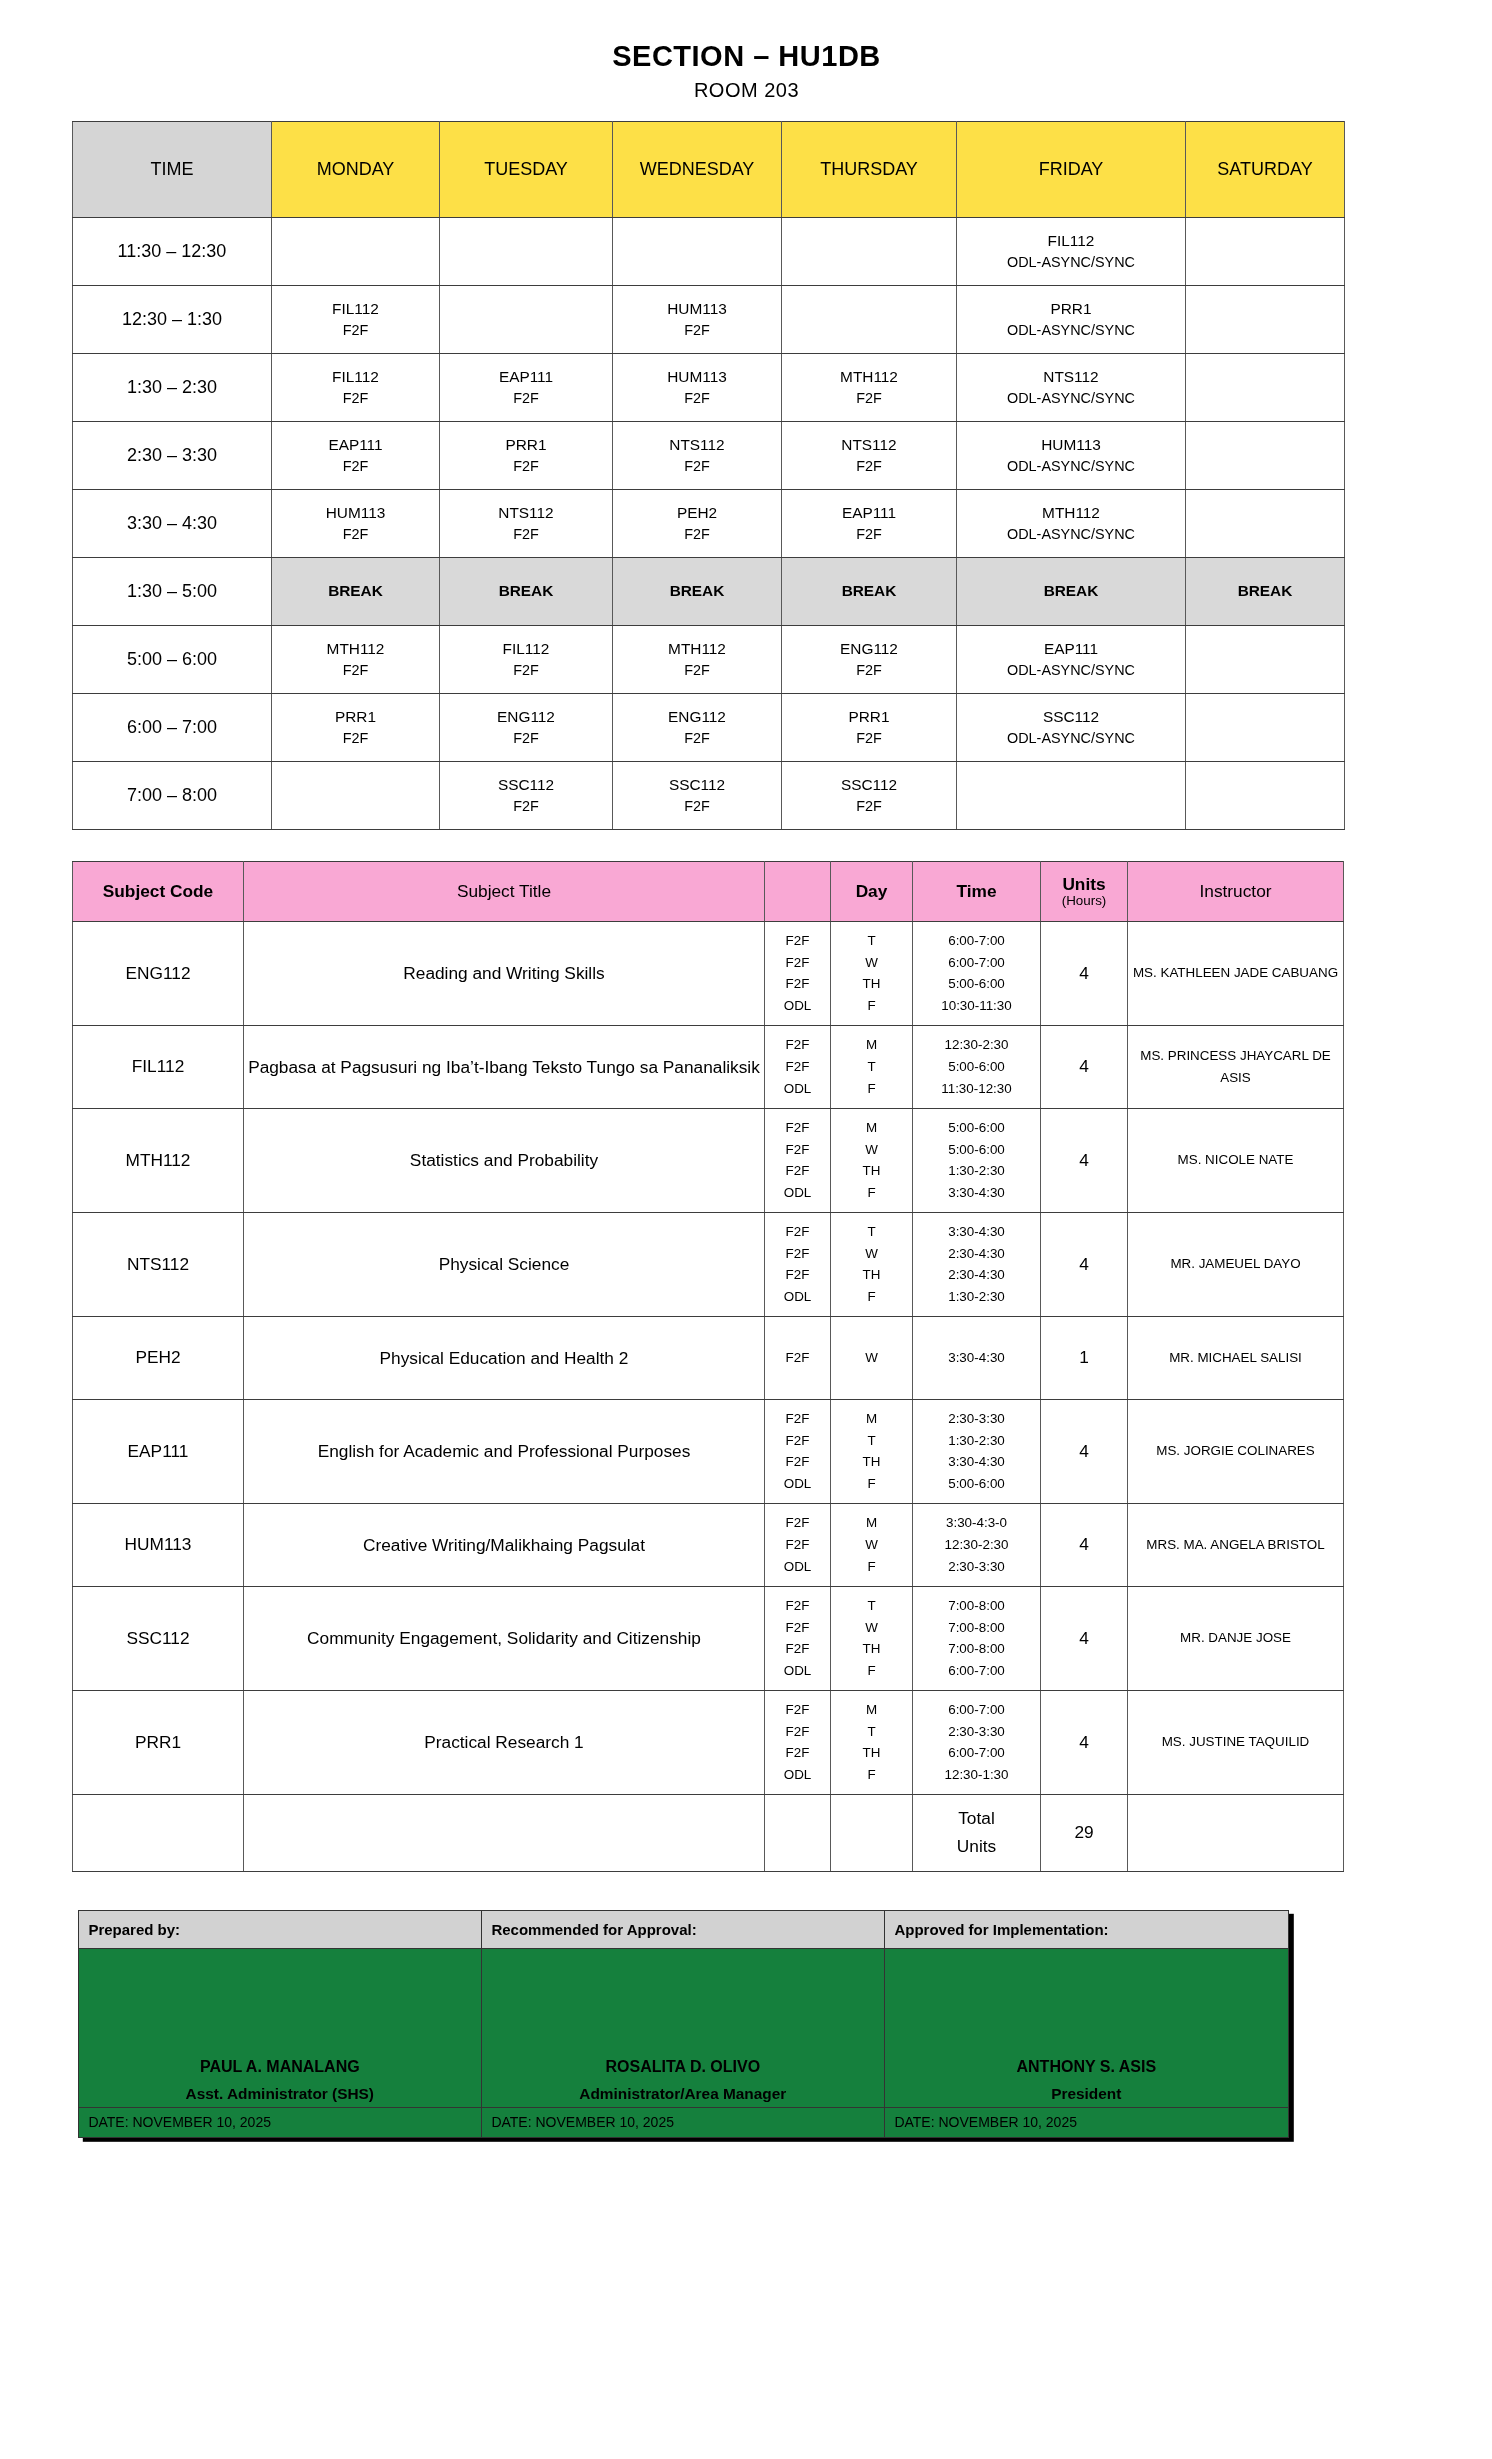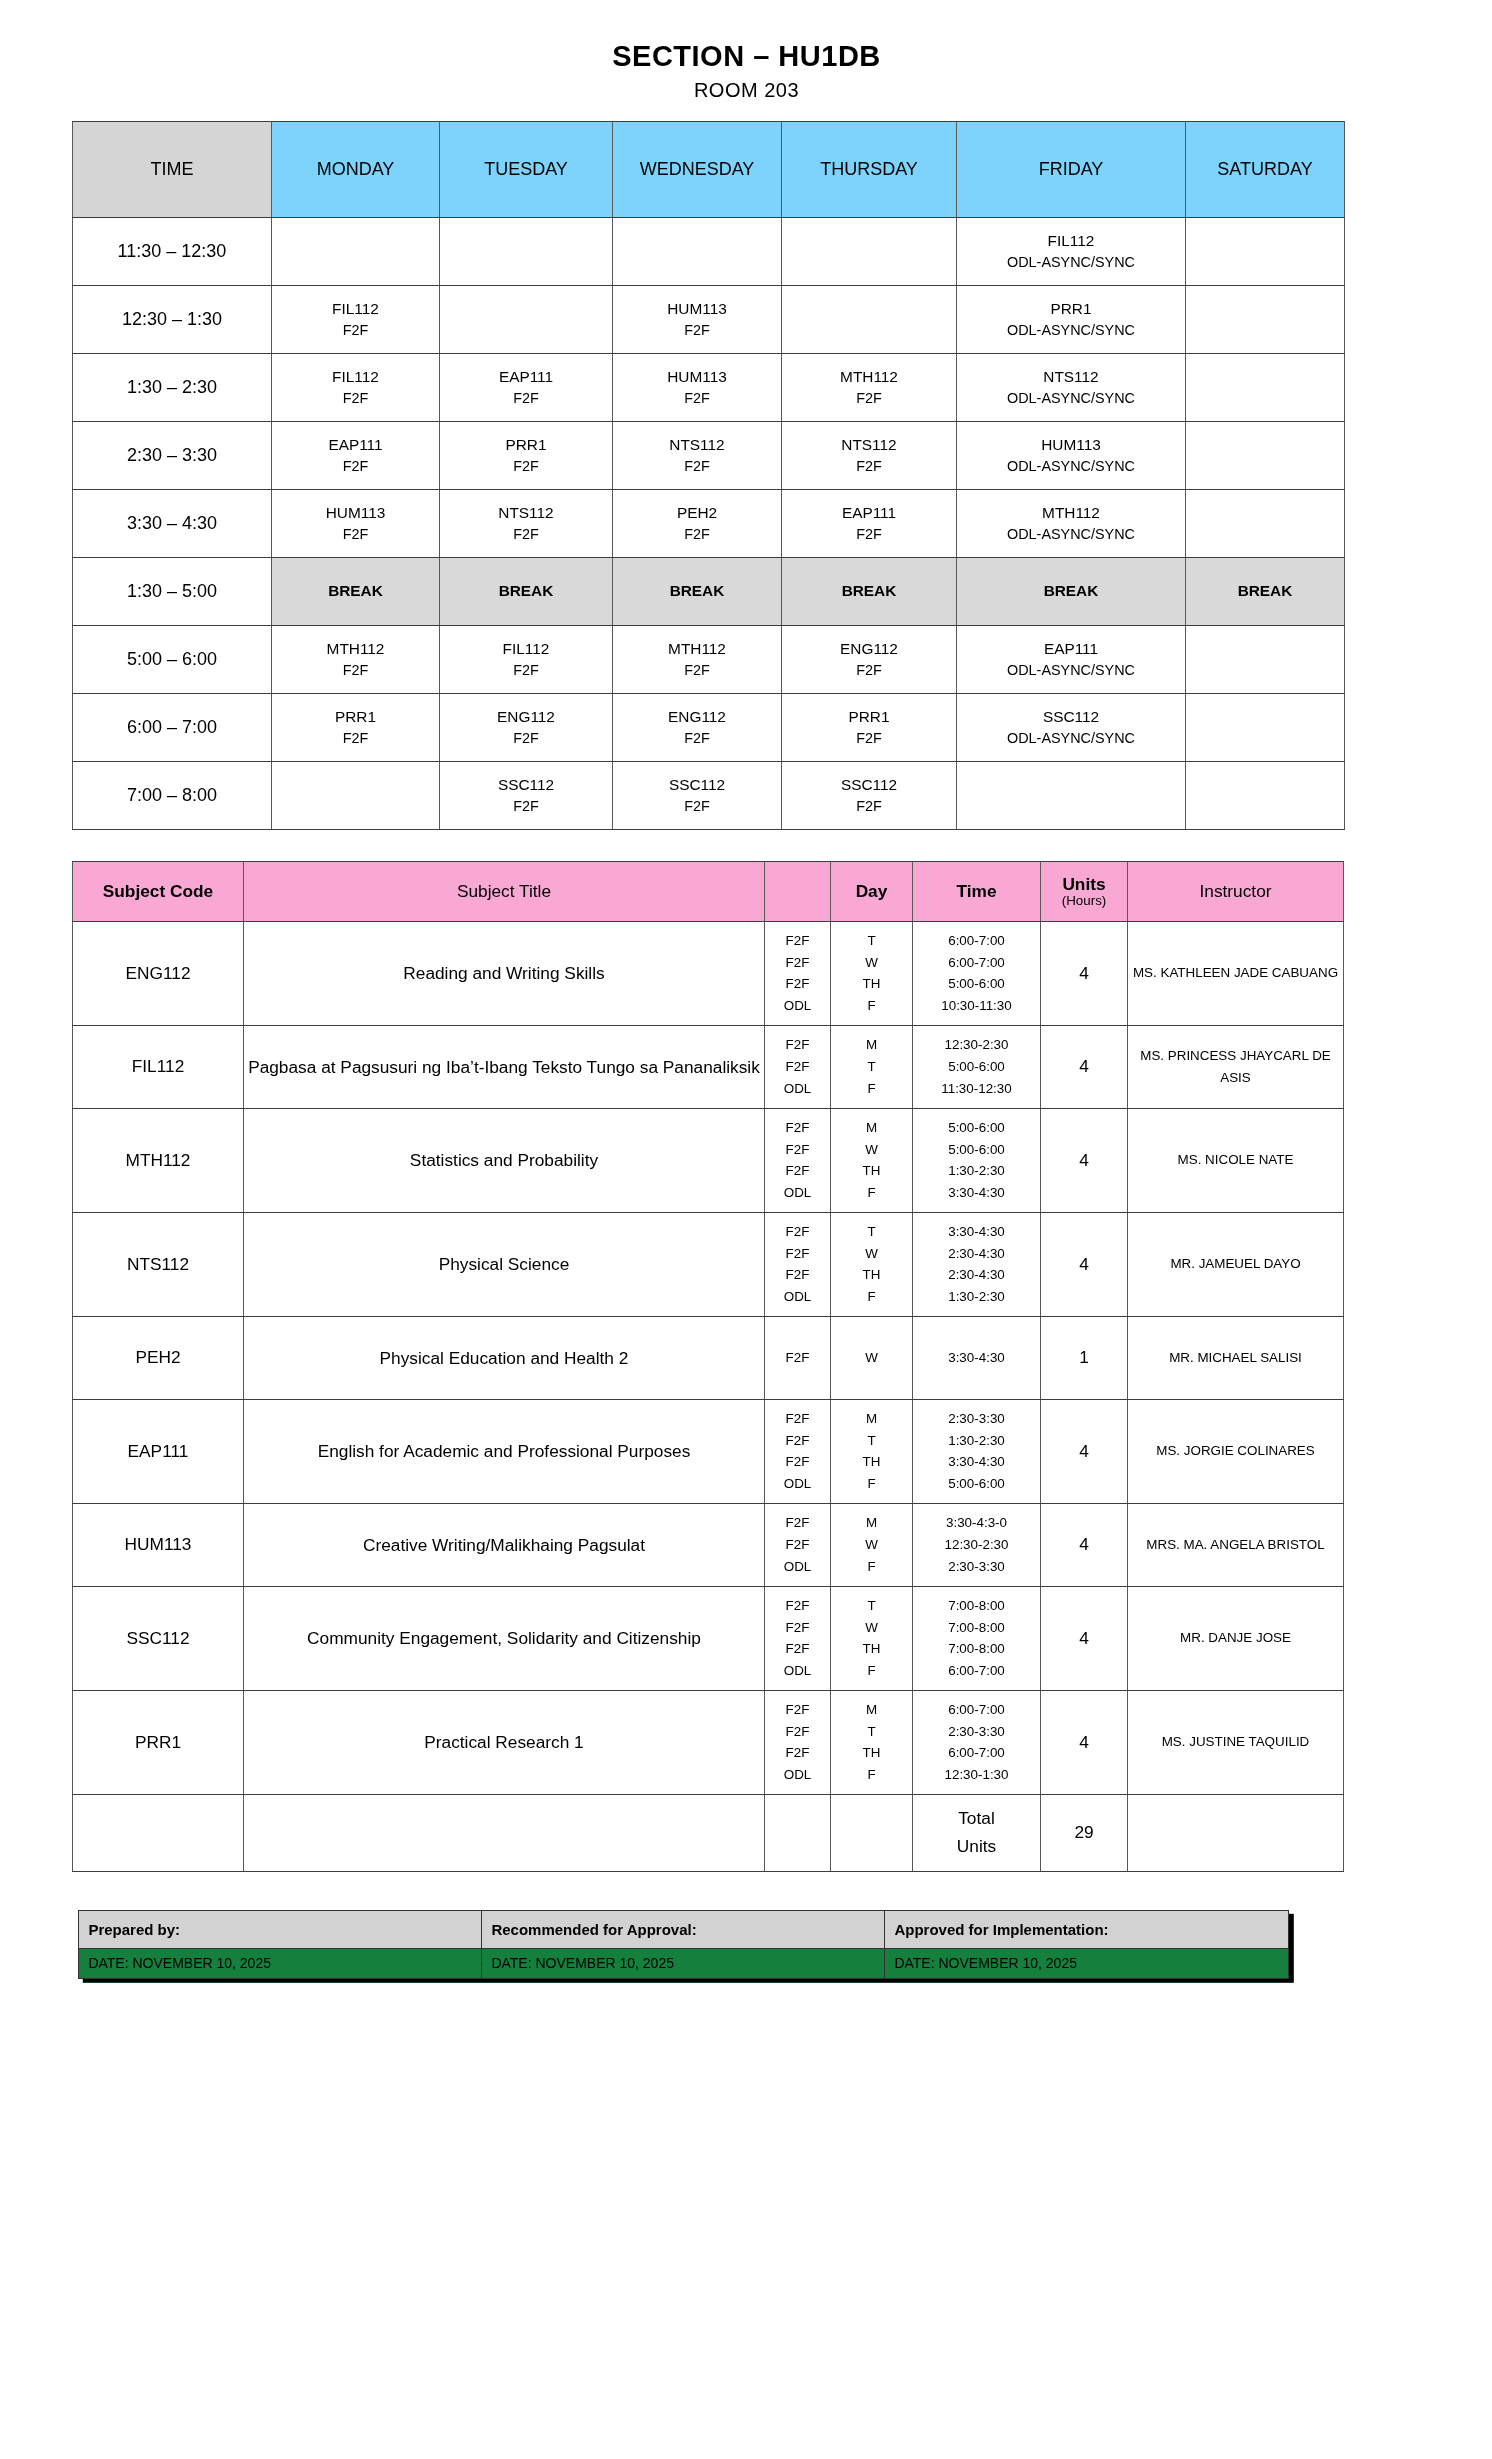--- a/index.html
+++ b/index.html
@@ -39,21 +39,21 @@
     border-right: 1px solid #595959;
     border-top: 1.9px solid #3d3d3d;
     border-bottom: 1.9px solid #3d3d3d;
     text-align: center;
     vertical-align: middle;
     padding: 1.9px;
     overflow: hidden;
   }
   .sched-table thead th {
     height: 96px;
-    background: #7dd3fc;
+    background: #fde047;
     font-weight: normal;
     font-size: 18px;
   }
   .sched-table thead th.time-head { background: #d5d5d5; }
   .sched-table tbody td { height: 68px; background: #ffffff; }
   .time-cell { font-size: 18px; }
   .class-code { font-size: 15.4px; line-height: 1.45; }
   .class-mode { font-size: 14.4px; line-height: 1.45; }
   .break-cell { background: #d9d9d9 !important; font-weight: bold; font-size: 15.4px; }
   .break-row td { height: 60px; }
@@ -580,20 +580,34 @@
           <col style="width:403px">
           <col style="width:404px">
       </colgroup>
       <tbody>
           <tr>
             <td class="sig-head">Prepared by:</td>
             <td class="sig-head">Recommended for Approval:</td>
             <td class="sig-head">Approved for Implementation:</td>
           </tr>
           <tr>
+            <td class="sig-body">
+              <div class="sig-name">PAUL A. MANALANG</div>
+              <div class="sig-role">Asst. Administrator (SHS)</div>
+            </td>
+            <td class="sig-body">
+              <div class="sig-name">ROSALITA D. OLIVO</div>
+              <div class="sig-role">Administrator/Area Manager</div>
+            </td>
+            <td class="sig-body">
+              <div class="sig-name">ANTHONY S. ASIS</div>
+              <div class="sig-role">President</div>
+            </td>
+          </tr>
+          <tr>
             <td class="sig-date">DATE: NOVEMBER 10, 2025</td>
             <td class="sig-date">DATE: NOVEMBER 10, 2025</td>
             <td class="sig-date">DATE: NOVEMBER 10, 2025</td>
           </tr>
         </tbody>
     </table>
 
   </div>
 </div>
 

